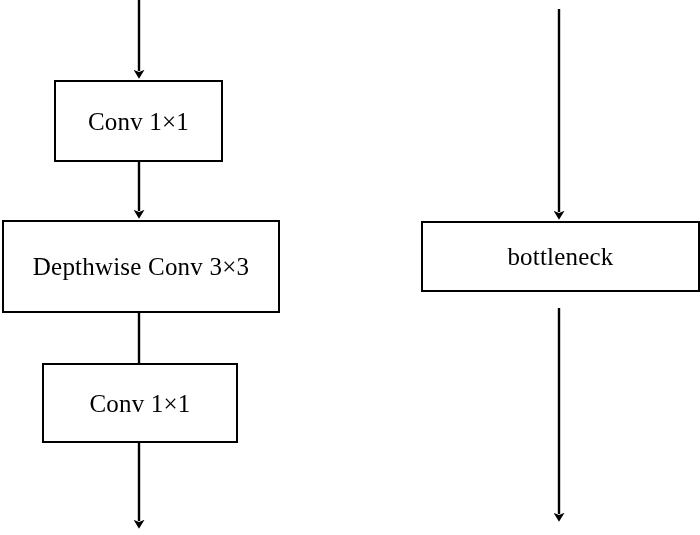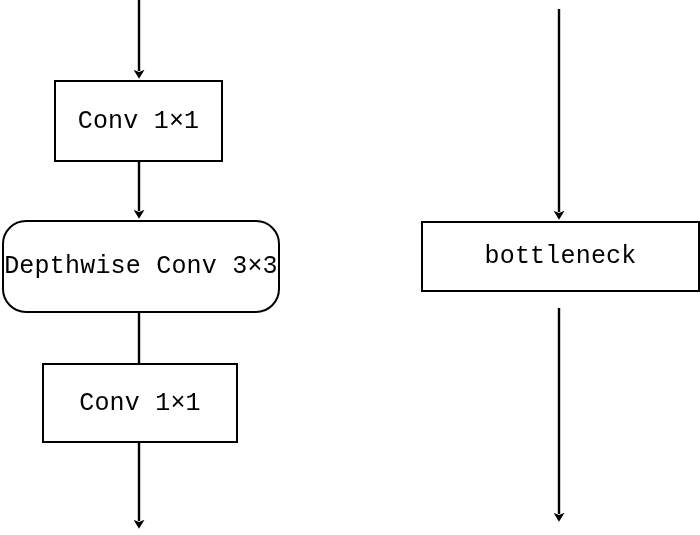--- a/index.html
+++ b/index.html
@@ -29,31 +29,31 @@
   .node-box {
     position: absolute;
     box-sizing: border-box;
     border: 2px solid #000000;
     background: #ffffff;
     display: flex;
     align-items: center;
     justify-content: center;
   }
   .node-label {
-    font-family: Liberation Mono, monospace;
+    font-family: Liberation Serif, serif;
     color: #000000;
     font-size: 25px;
     line-height: 1;
     letter-spacing: 0.2px;
     white-space: nowrap;
     text-align: left;
   }
   
   #box-conv-top    { left: 54px;  top: 80px;  width: 169px; height: 82px; }
-  #box-depthwise   { left: 2px;   top: 220px; width: 278px; height: 93px; border-radius: 24px; }
+  #box-depthwise   { left: 2px;   top: 220px; width: 278px; height: 93px; }
   #box-conv-bottom { left: 42px;  top: 363px; width: 196px; height: 80px; }
   
   #box-bottleneck  { left: 421px; top: 221px; width: 279px; height: 71px; }
 </style>
 </head>
 <body>
 
 <div id="diagram-root">
 
   <svg id="diagram-svg" viewBox="0 0 700 535" aria-hidden="true">

